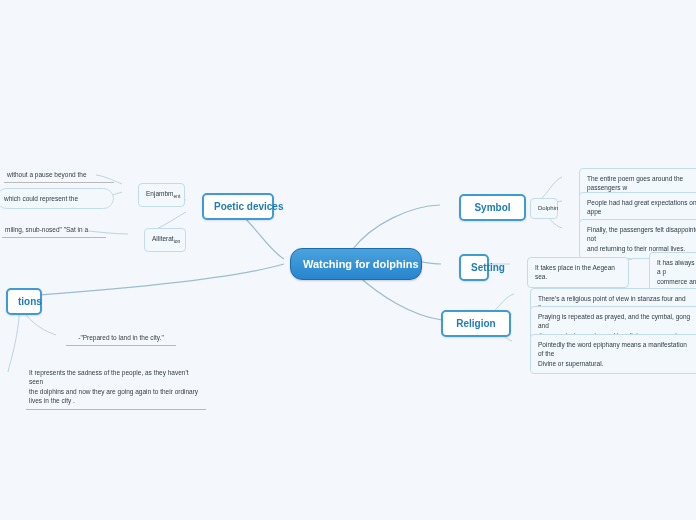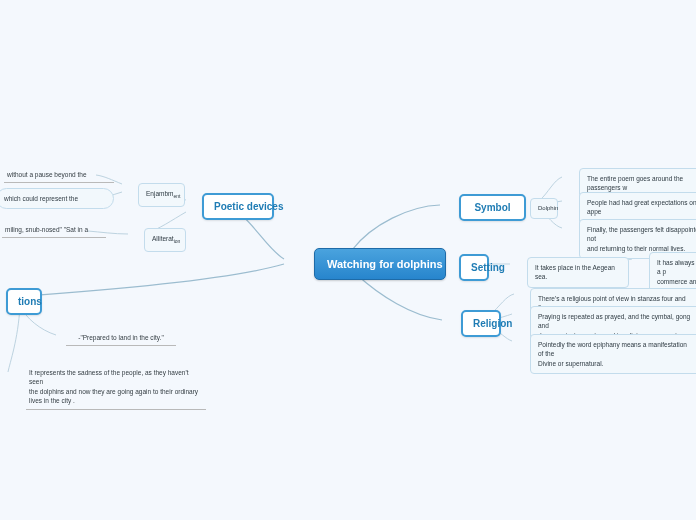--- a/index.html
+++ b/index.html
@@ -118,29 +118,29 @@
     <path d="M610 263 C 620 262, 626 260, 632 259" stroke="#bdd3e0" stroke-width="1" fill="none"></path>
 
     <path d="M490 315 C 500 306, 506 296, 514 294" stroke="#bdd3e0" stroke-width="1" fill="none"></path>
     <path d="M490 320 C 500 318, 506 316, 512 314" stroke="#bdd3e0" stroke-width="1" fill="none"></path>
     <path d="M490 326 C 500 332, 506 339, 512 341" stroke="#bdd3e0" stroke-width="1" fill="none"></path>
 
     <path d="M20 306 C 26 318, 40 330, 56 335" stroke="#bdd3e0" stroke-width="1" fill="none"></path>
     <path d="M20 306 C 18 340, 10 362, 8 372" stroke="#bdd3e0" stroke-width="1" fill="none"></path>
   </svg>
 
-  <div class="node central" style="left:296px; top:248px; width:132px;">Watching for dolphins</div>
+  <div class="node central" style="left:272px; top:248px; width:132px;border-radius:12px;">Watching for dolphins</div>
 
   <div class="node branch" style="left:184px; top:193px; width:72px;">Poetic devices</div>
 
   <div class="node branch" style="left:441px; top:194px; width:67px;">Symbol</div>
 
   <div class="node branch" style="left:441px; top:254px; width:30px;">Setting</div>
 
-  <div class="node branch" style="left:443px; top:310px; width:40px;">Religion</div>
+  <div class="node branch" style="left:423px; top:310px; width:70px;">Religion</div>
 
   <div class="node branch" style="left:-12px; top:288px; width:36px;">tions</div>
 
   <div class="node sub" style="left:120px; top:183px; width:47px; text-align:center;">
     <span>Enjambm</span><span class="sup">ent</span>
   </div>
 
   <div class="node sub" style="left:126px; top:228px; width:42px; text-align:center;">
     <span>Alliterat</span><span class="sup">ion</span>
   </div>

